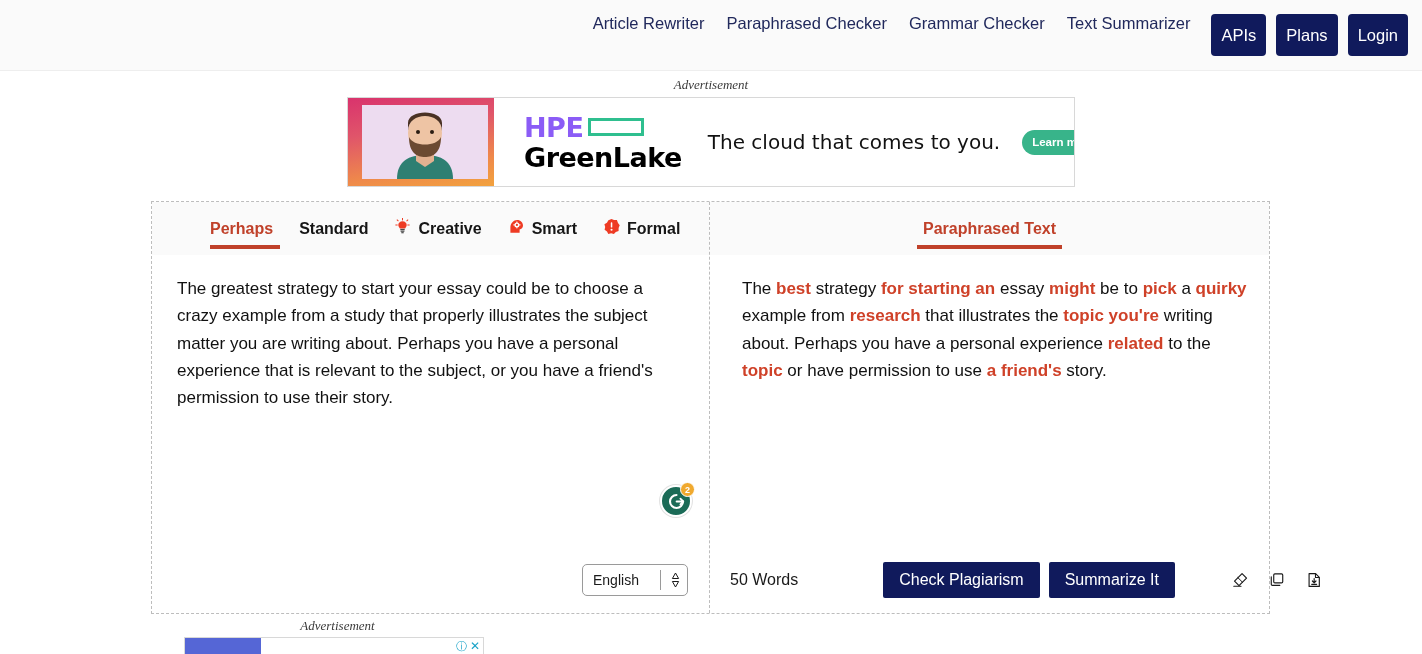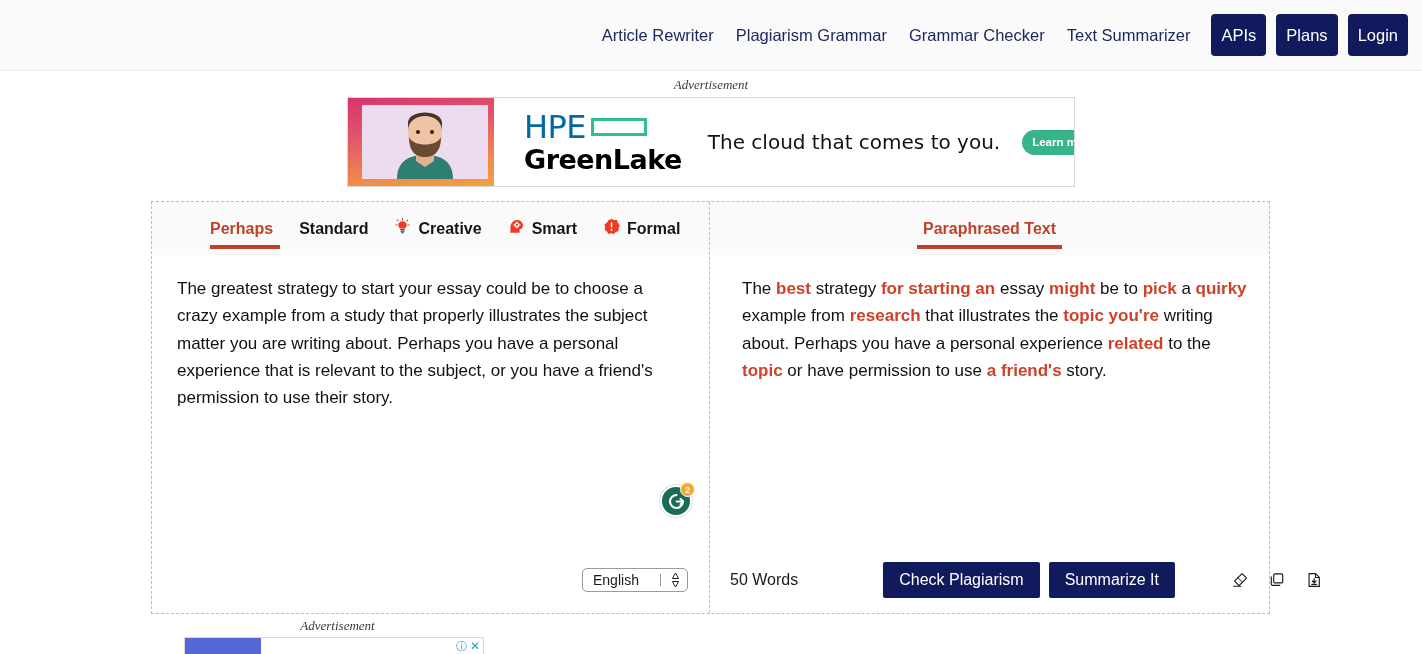--- a/index.html
+++ b/index.html
@@ -18,21 +18,21 @@
     background: #fafafa;
     border-bottom: 1px solid #eeeeee;
     display: flex; align-items: center;
   }
   .brand { display: flex; align-items: center; margin-left: 10px; }
   .brand-mark { width: 28px; height: 52px; position: relative; margin-right: 6px; }
   .brand-name {
     font-size: 25px; font-weight: bold; letter-spacing: .5px;
     color: #1d2b72;
   }
-  .nav { display: flex; align-items: center; margin-left: auto; margin-right: 14px; }
+  .nav { display: flex; margin-left: auto; margin-right: 14px; }
   .nav-link {
     font-size: 16.5px; color: #21295c; text-decoration: none;
     padding: 0 11px; white-space: nowrap;
   }
   .nav-btn {
     display: inline-flex; align-items: center; justify-content: center;
     background: #101a5c; color: #ffffff;
     font-size: 16.5px; border-radius: 4px; border: none;
     height: 42px; padding: 0 10px; margin-left: 10px;
     font-family: "Liberation Sans", sans-serif; cursor: pointer;
@@ -57,21 +57,21 @@
     position: absolute; left: 14px; top: 7px; right: 6px; bottom: 7px;
     background: #eddcf0; overflow: hidden;
   }
   .ad-face { position: absolute; left: 50%; bottom: 0; transform: translateX(-50%); width: 84px; height: 78px; }
   .ad-body {
     flex: 1; display: flex; align-items: center; padding: 0 12px 0 30px; position: relative;
   }
   .ad-hpe { line-height: 1.0; }
   .ad-hpe-row1 { display: flex; align-items: center; }
   .ad-hpe-txt {
-    font-size: 32px; font-weight: normal; color: #0369a1; letter-spacing: -.5px;
+    font-size: 27px; font-weight: bold; color: #8b5cf6; letter-spacing: -.5px;
     font-family: "DejaVu Sans", sans-serif;
   }
   .ad-hpe-bar {
     width: 56px; height: 18px; border: 3.5px solid #2fbf8f; margin-left: 5px;
   }
   .ad-hpe-row2 {
     font-size: 27px; font-weight: bold; color: #000; letter-spacing: -.5px;
     margin-top: 3px; font-family: "DejaVu Sans", sans-serif;
   }
   .ad-tag {
@@ -149,21 +149,21 @@
     border-radius: 50%; background: #f0a92e; color: #fff;
     font-size: 9px; font-weight: bold; display: flex;
     align-items: center; justify-content: center; border: 1.5px solid #fff;
   }
 
   .footbar-left {
     height: 66px; display: flex; align-items: center; justify-content: flex-end;
     padding-right: 21px;
   }
   .lang-select {
-    width: 106px; height: 24px; border: 1px solid #9a9a9a; border-radius: 5px;
+    width: 106px; height: 32px; border: 1px solid #9a9a9a; border-radius: 5px;
     background: #ffffff; display: flex; align-items: center; position: relative;
     cursor: pointer;
   }
   .lang-val { font-size: 14px; color: #1a1a1a; padding-left: 10px; }
   .lang-sep { position: absolute; right: 26px; top: 5px; bottom: 5px; width: 1px; background: #9a9a9a; }
   .lang-arrows {
     position: absolute; right: 7px; top: 50%; transform: translateY(-50%);
     display: flex; flex-direction: column; align-items: center; line-height: 6px;
     font-size: 10px; color: #1a1a1a;
   }
@@ -191,21 +191,21 @@
   }
   .ad-bot-block { position: absolute; left: 0; top: 0; width: 76px; height: 60px; background: #5566d6; }
 </style>
 </head>
 <body>
 
 <div class="header">
 
   <nav class="nav">
     <a class="nav-link" href="#">Article Rewriter</a>
-    <a class="nav-link" href="#">Plagiarism Grammar</a>
+    <a class="nav-link" href="#">Paraphrased Checker</a>
     <a class="nav-link" href="#">Grammar Checker</a>
     <a class="nav-link" href="#">Text Summarizer</a>
     <button class="nav-btn">APIs</button>
     <button class="nav-btn">Plans</button>
     <button class="nav-btn">Login</button>
   </nav>
 </div>
 
 <div class="ad-wrap-top">
   <div class="ad-label">Advertisement</div>

